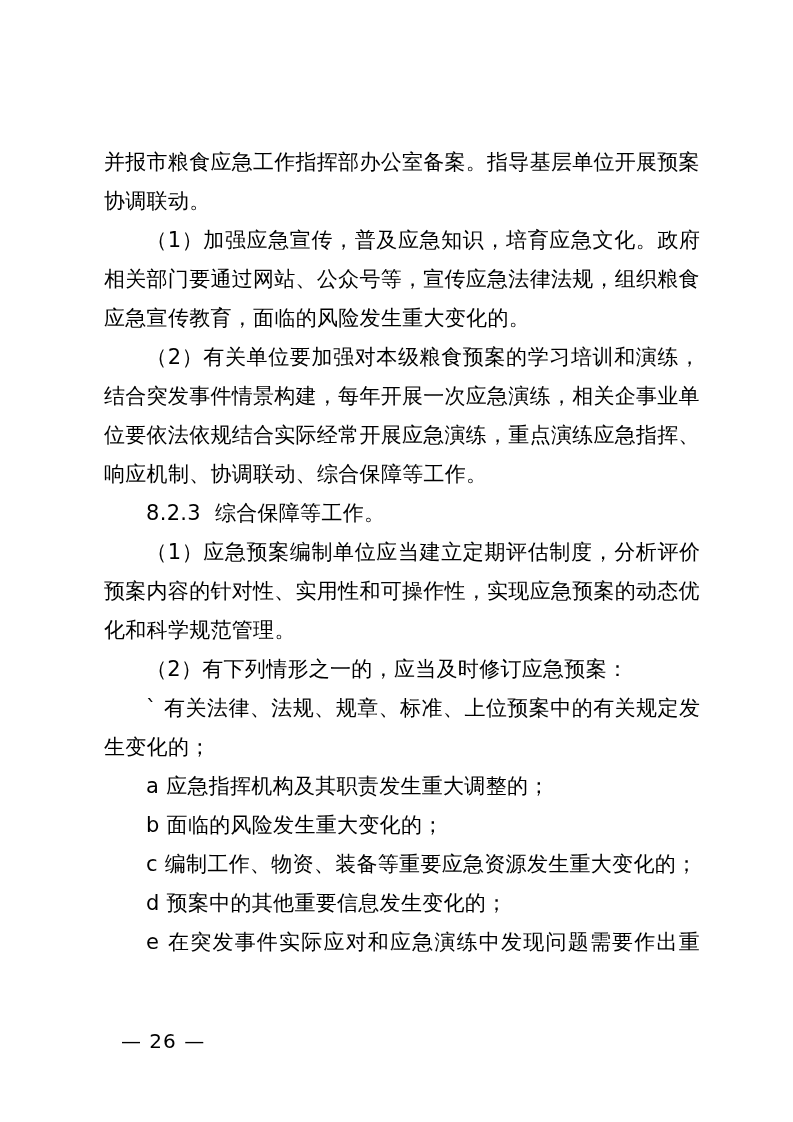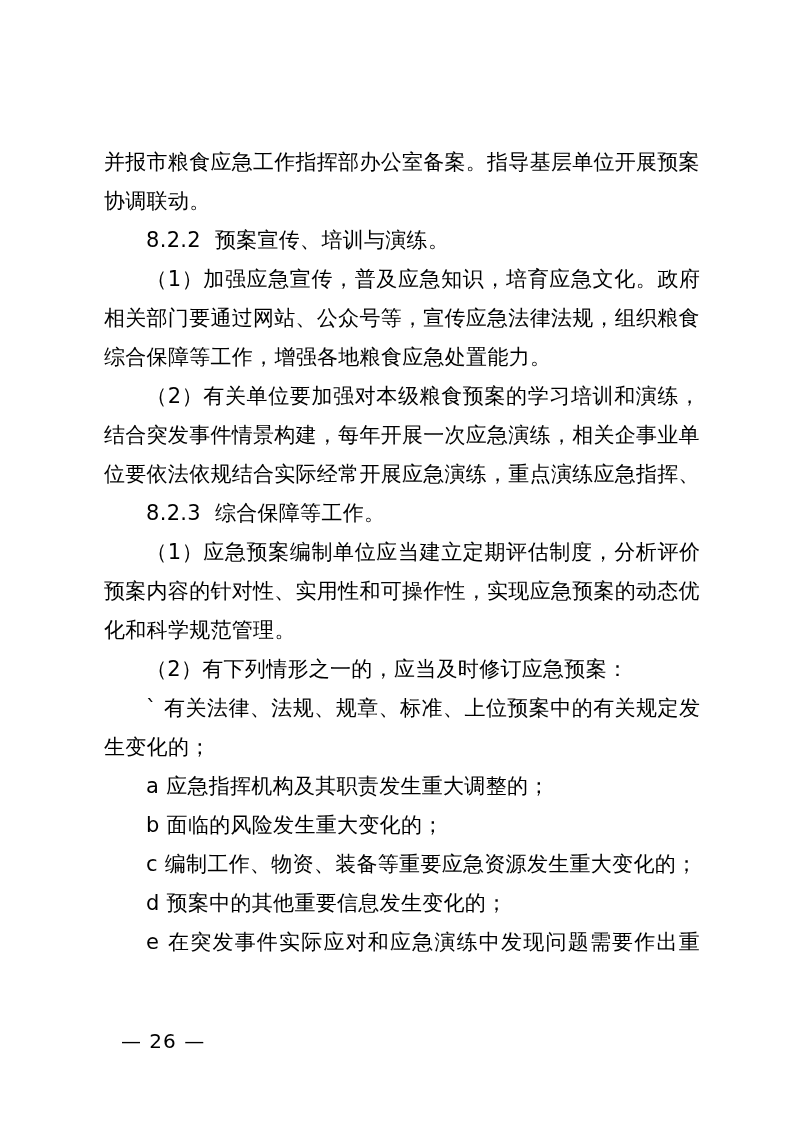--- a/index.html
+++ b/index.html
@@ -54,27 +54,27 @@
     text-align: right;
   }
 </style>
 </head>
 <body>
 
 <div class="page">
   <main class="text-block" id="doc-body">
       <div class="line stretch"><span>并</span><span>报</span><span>市</span><span>粮</span><span>食</span><span>应</span><span>急</span><span>工</span><span>作</span><span>指</span><span>挥</span><span>部</span><span>办</span><span>公</span><span>室</span><span>备</span><span>案</span><span>。</span><span>指</span><span>导</span><span>基</span><span>层</span><span>单</span><span>位</span><span>开</span><span>展</span><span>预</span><span>案</span></div>
       <div class="line">协调联动。</div>
-      <div class="line indent">8.2.2  预案宣传、培训与演练。</div>
       <div class="line indent stretch"><span>（</span><span>1</span><span>）</span><span>加</span><span>强</span><span>应</span><span>急</span><span>宣</span><span>传</span><span>，</span><span>普</span><span>及</span><span>应</span><span>急</span><span>知</span><span>识</span><span>，</span><span>培</span><span>育</span><span>应</span><span>急</span><span>文</span><span>化</span><span>。</span><span>政</span><span>府</span></div>
       <div class="line stretch"><span>相</span><span>关</span><span>部</span><span>门</span><span>要</span><span>通</span><span>过</span><span>网</span><span>站</span><span>、</span><span>公</span><span>众</span><span>号</span><span>等</span><span>，</span><span>宣</span><span>传</span><span>应</span><span>急</span><span>法</span><span>律</span><span>法</span><span>规</span><span>，</span><span>组</span><span>织</span><span>粮</span><span>食</span></div>
-      <div class="line">综合保障等工作，增强各地粮食应急处置能力。</div>
+      <div class="line">应急宣传教育，面临的风险发生重大变化的。</div>
       <div class="line indent stretch"><span>（</span><span>2</span><span>）</span><span>有</span><span>关</span><span>单</span><span>位</span><span>要</span><span>加</span><span>强</span><span>对</span><span>本</span><span>级</span><span>粮</span><span>食</span><span>预</span><span>案</span><span>的</span><span>学</span><span>习</span><span>培</span><span>训</span><span>和</span><span>演</span><span>练</span><span>，</span></div>
       <div class="line stretch"><span>结</span><span>合</span><span>突</span><span>发</span><span>事</span><span>件</span><span>情</span><span>景</span><span>构</span><span>建</span><span>，</span><span>每</span><span>年</span><span>开</span><span>展</span><span>一</span><span>次</span><span>应</span><span>急</span><span>演</span><span>练</span><span>，</span><span>相</span><span>关</span><span>企</span><span>事</span><span>业</span><span>单</span></div>
       <div class="line stretch"><span>位</span><span>要</span><span>依</span><span>法</span><span>依</span><span>规</span><span>结</span><span>合</span><span>实</span><span>际</span><span>经</span><span>常</span><span>开</span><span>展</span><span>应</span><span>急</span><span>演</span><span>练</span><span>，</span><span>重</span><span>点</span><span>演</span><span>练</span><span>应</span><span>急</span><span>指</span><span>挥</span><span>、</span></div>
+      <div class="line">响应机制、协调联动、综合保障等工作。</div>
       <div class="line indent">8.2.3  综合保障等工作。</div>
       <div class="line indent stretch"><span>（</span><span>1</span><span>）</span><span>应</span><span>急</span><span>预</span><span>案</span><span>编</span><span>制</span><span>单</span><span>位</span><span>应</span><span>当</span><span>建</span><span>立</span><span>定</span><span>期</span><span>评</span><span>估</span><span>制</span><span>度</span><span>，</span><span>分</span><span>析</span><span>评</span><span>价</span></div>
       <div class="line stretch"><span>预</span><span>案</span><span>内</span><span>容</span><span>的</span><span>针</span><span>对</span><span>性</span><span>、</span><span>实</span><span>用</span><span>性</span><span>和</span><span>可</span><span>操</span><span>作</span><span>性</span><span>，</span><span>实</span><span>现</span><span>应</span><span>急</span><span>预</span><span>案</span><span>的</span><span>动</span><span>态</span><span>优</span></div>
       <div class="line">化和科学规范管理。</div>
       <div class="line indent">（2）有下列情形之一的，应当及时修订应急预案：</div>
       <div class="line indent stretch"><span>`</span><span> </span><span>有</span><span>关</span><span>法</span><span>律</span><span>、</span><span>法</span><span>规</span><span>、</span><span>规</span><span>章</span><span>、</span><span>标</span><span>准</span><span>、</span><span>上</span><span>位</span><span>预</span><span>案</span><span>中</span><span>的</span><span>有</span><span>关</span><span>规</span><span>定</span><span>发</span></div>
       <div class="line">生变化的；</div>
       <div class="line indent">a 应急指挥机构及其职责发生重大调整的；</div>
       <div class="line indent">b 面临的风险发生重大变化的；</div>
       <div class="line indent">c 编制工作、物资、装备等重要应急资源发生重大变化的；</div>

